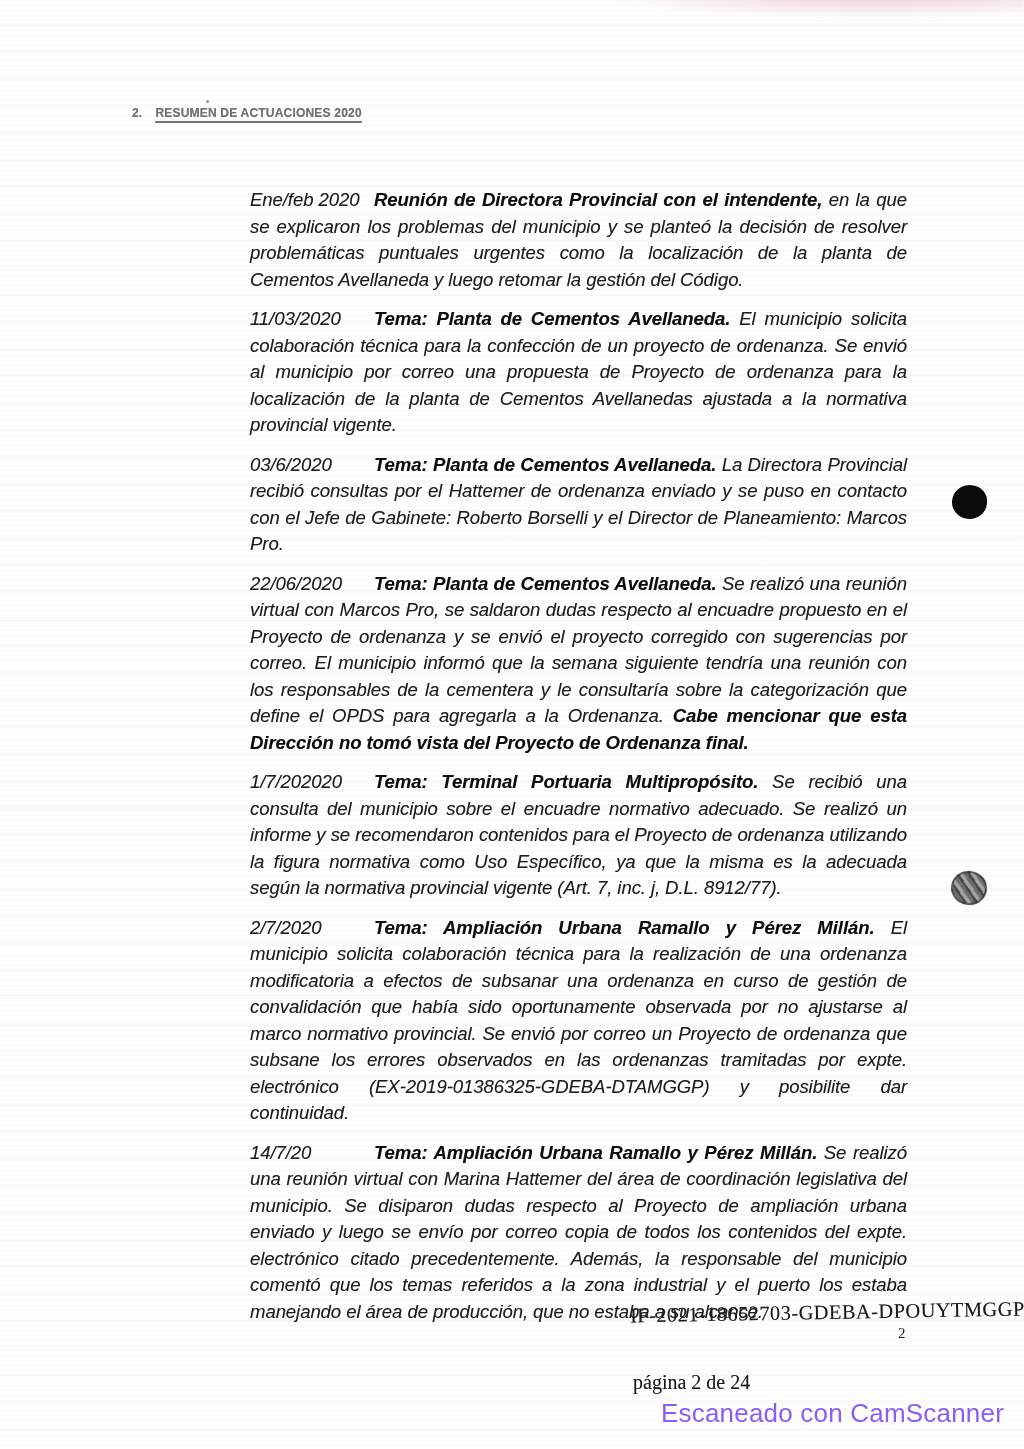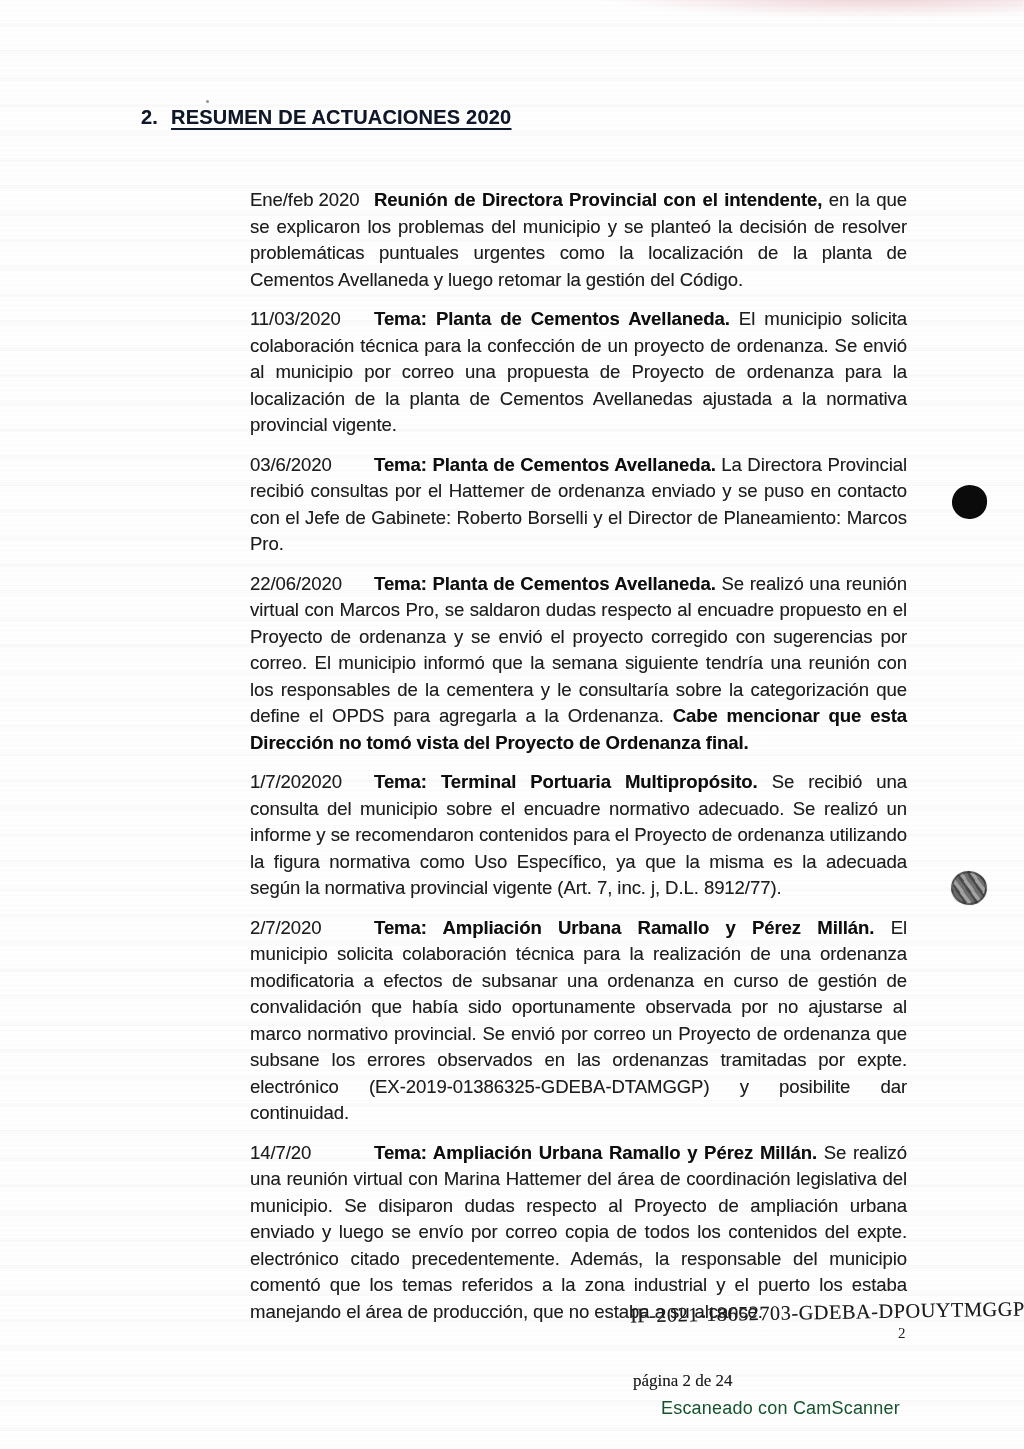--- a/index.html
+++ b/index.html
@@ -27,22 +27,22 @@
     background:radial-gradient(ellipse at 65% 0%, rgba(213,135,148,0.38), rgba(213,135,148,0) 72%);
     filter:blur(1.2px);
     pointer-events:none;
   }
   .tiny-speck {
     position:absolute; left:206px; top:100px; width:3px; height:3px;
     border-radius:50%; background:rgba(60,60,60,0.55);
   }
 
   .doc-title {
-    position:absolute; left:141px; top:106px;
-    font-size:20px; font-weight:bold; color:#0f172a;
+    position:absolute; left:132px; top:106px;
+    font-size:12px; font-weight:bold; color:#737373;
     letter-spacing:0.2px;
     text-shadow:0 0 0.4px rgba(20,20,20,0.45);
     white-space:nowrap;
   }
   .doc-title .num { display:inline-block; margin-right:13px; }
   .doc-title .t {
     text-decoration:underline;
     text-decoration-thickness:2px;
     text-underline-offset:4px;
   }
@@ -50,20 +50,21 @@
   .content {
     position:absolute; left:250px; top:187px; width:657px;
     font-size:18.6px; line-height:26.5px;
     color:#1d1d1d;
     text-align:justify;
     letter-spacing:-0.1px;
   }
   .entry {
     margin:0 0 13px 0;
     text-shadow:0 0 0.4px rgba(25,25,25,0.38);
+    font-style:italic;
   }
   .entry .date { display:inline-block; min-width:124px; }
   .entry .b { font-weight:bold; color:#0e0e0e; }
 
   .ink-dot {
     position:absolute; left:952px; top:485px;
     width:35px; height:34px;
     background:#0b0b0b;
     border-radius:52% 48% 50% 50%;
     transform:rotate(6deg);
@@ -89,26 +90,26 @@
     text-shadow:0 0 0.4px rgba(25,25,25,0.4);
   }
   .ref-page {
     position:absolute; left:898px; top:1325px;
     font-family:"Liberation Serif", serif;
     font-size:15px; color:#1c1c1c;
   }
   .page-label {
     position:absolute; left:633px; top:1371px;
     font-family:"Liberation Serif", serif;
-    font-size:17px; color:#1b1b1b;
+    font-size:20px; color:#1b1b1b;
     text-shadow:0 0 0.4px rgba(25,25,25,0.4);
   }
   .scanner-label {
     position:absolute; left:661px; top:1398px;
-    font-size:18px; color:#14532d;
+    font-size:26px; color:#8b5cf6;
     letter-spacing:0.2px;
   }
 </style>
 </head>
 <body>
 
 <div class="page">
   <div class="scan-noise"></div>
   <div class="pink-smudge"></div>
   <div class="tiny-speck"></div>

